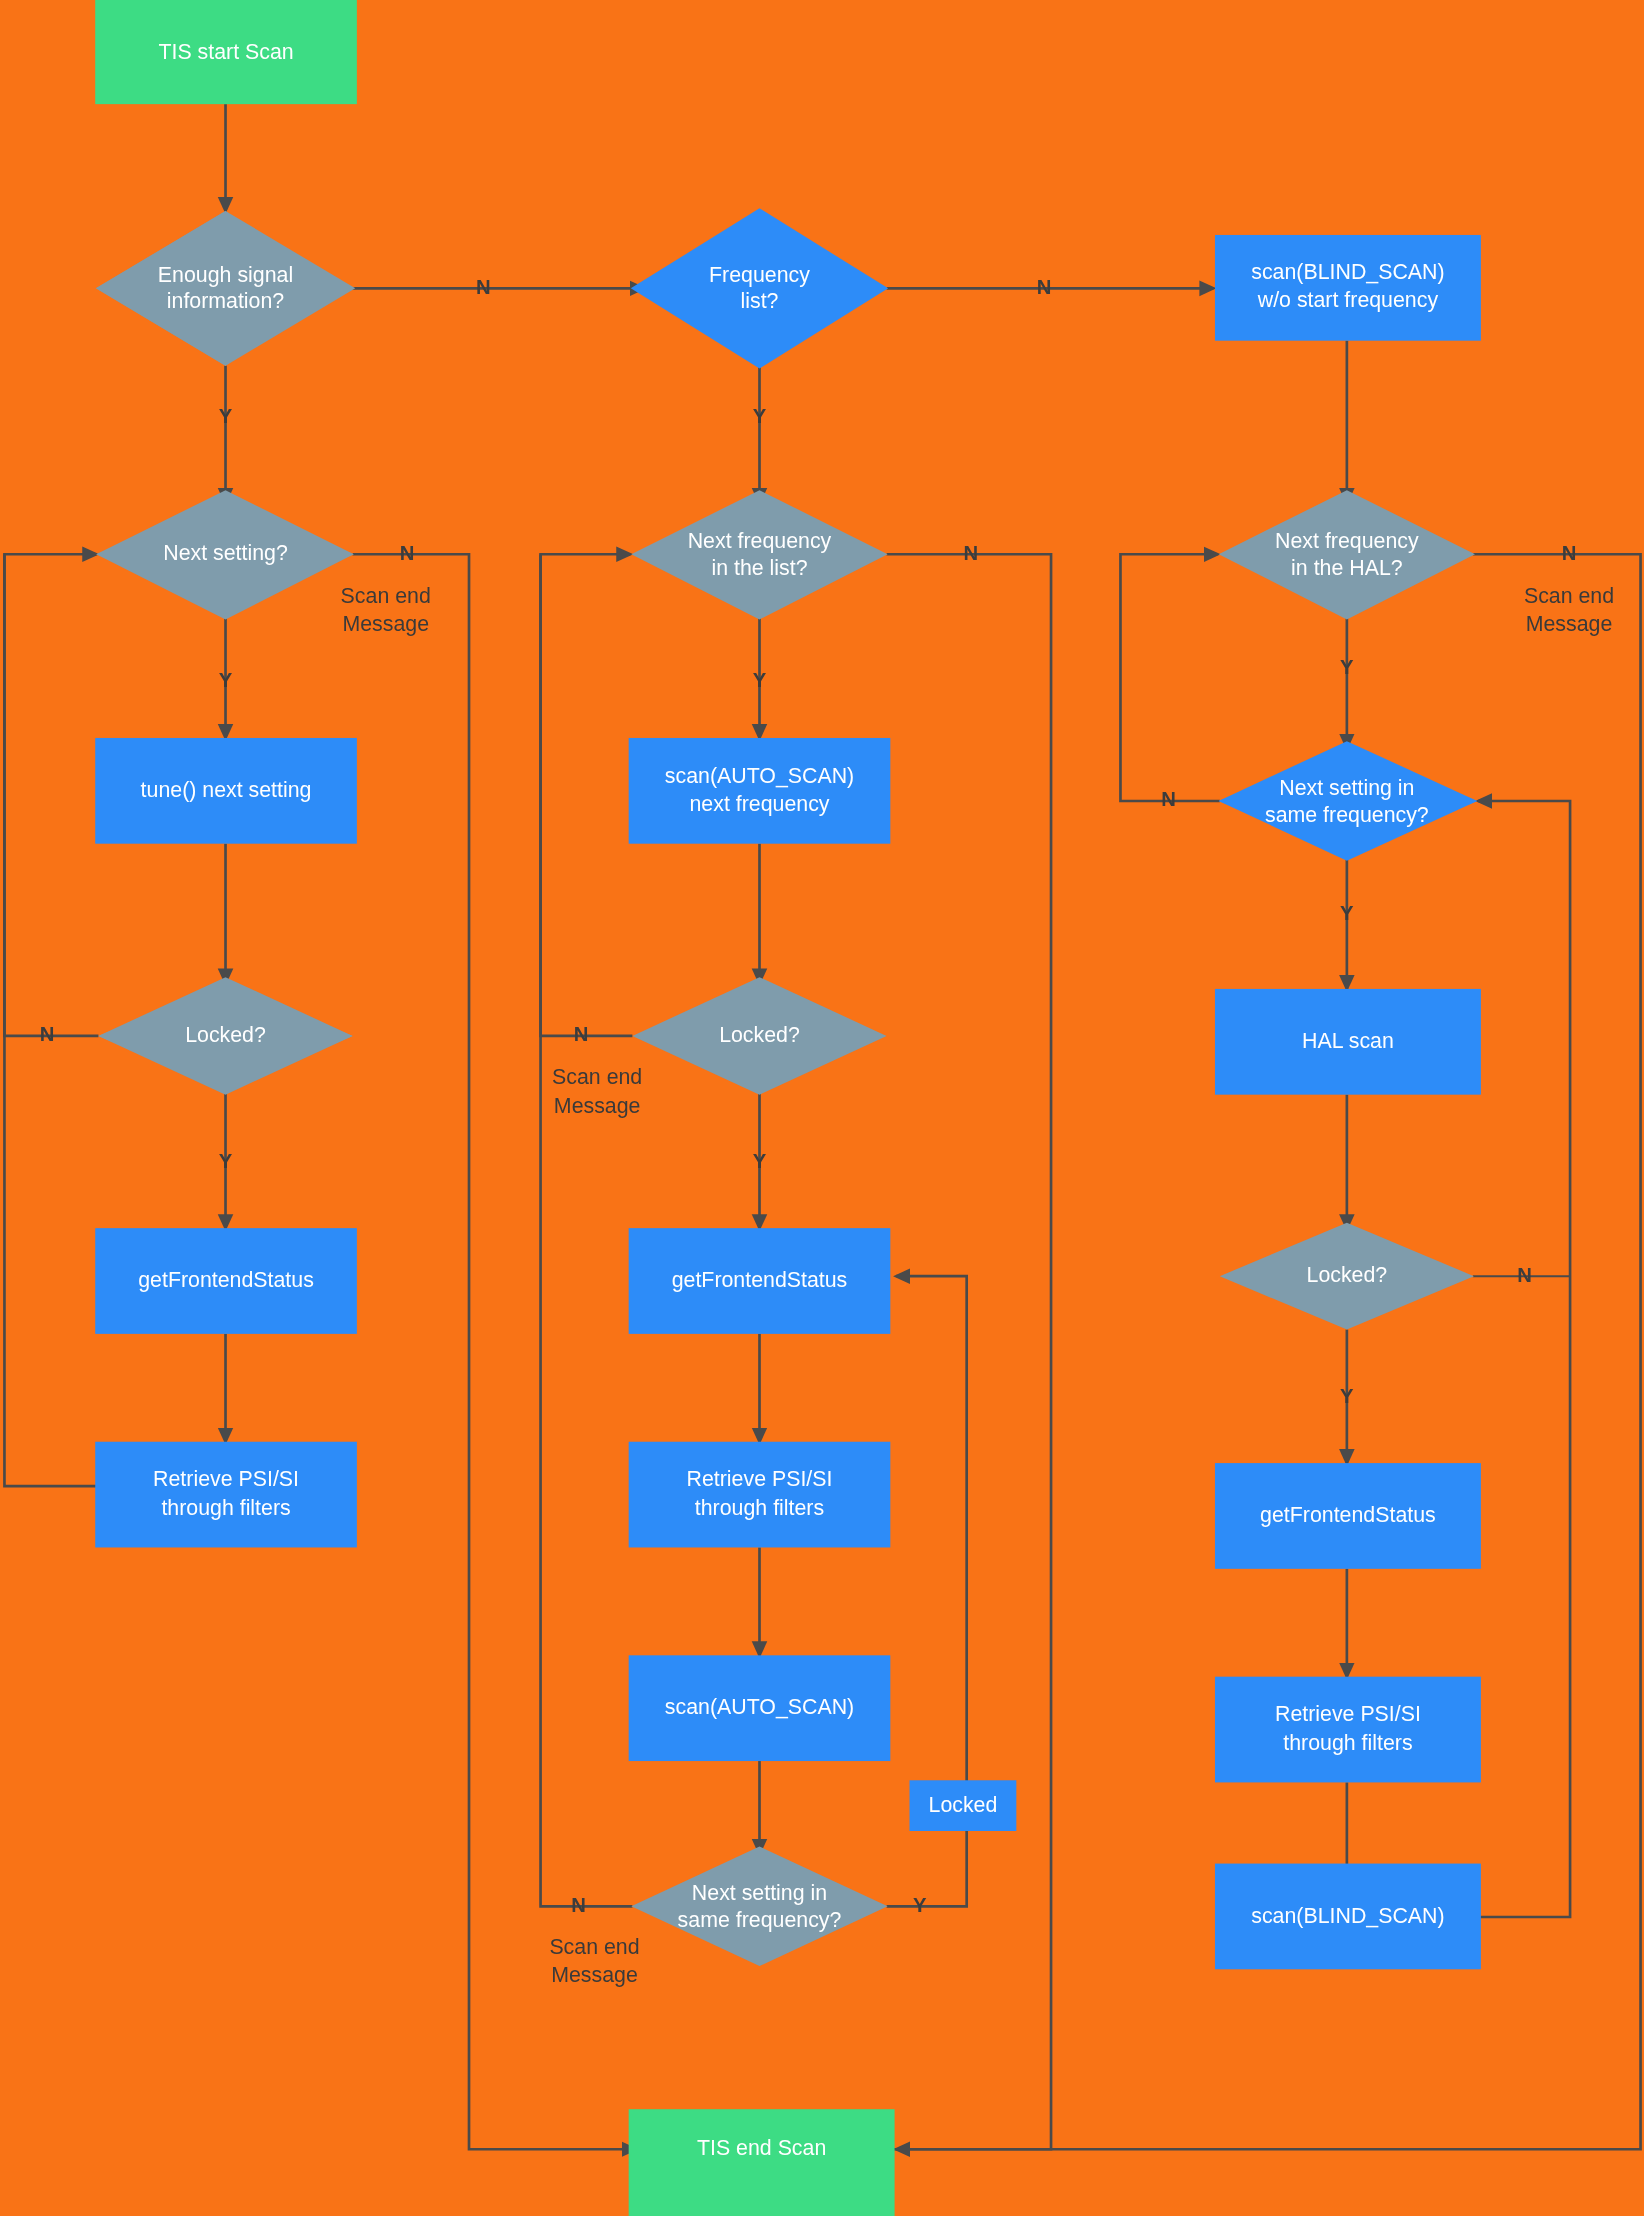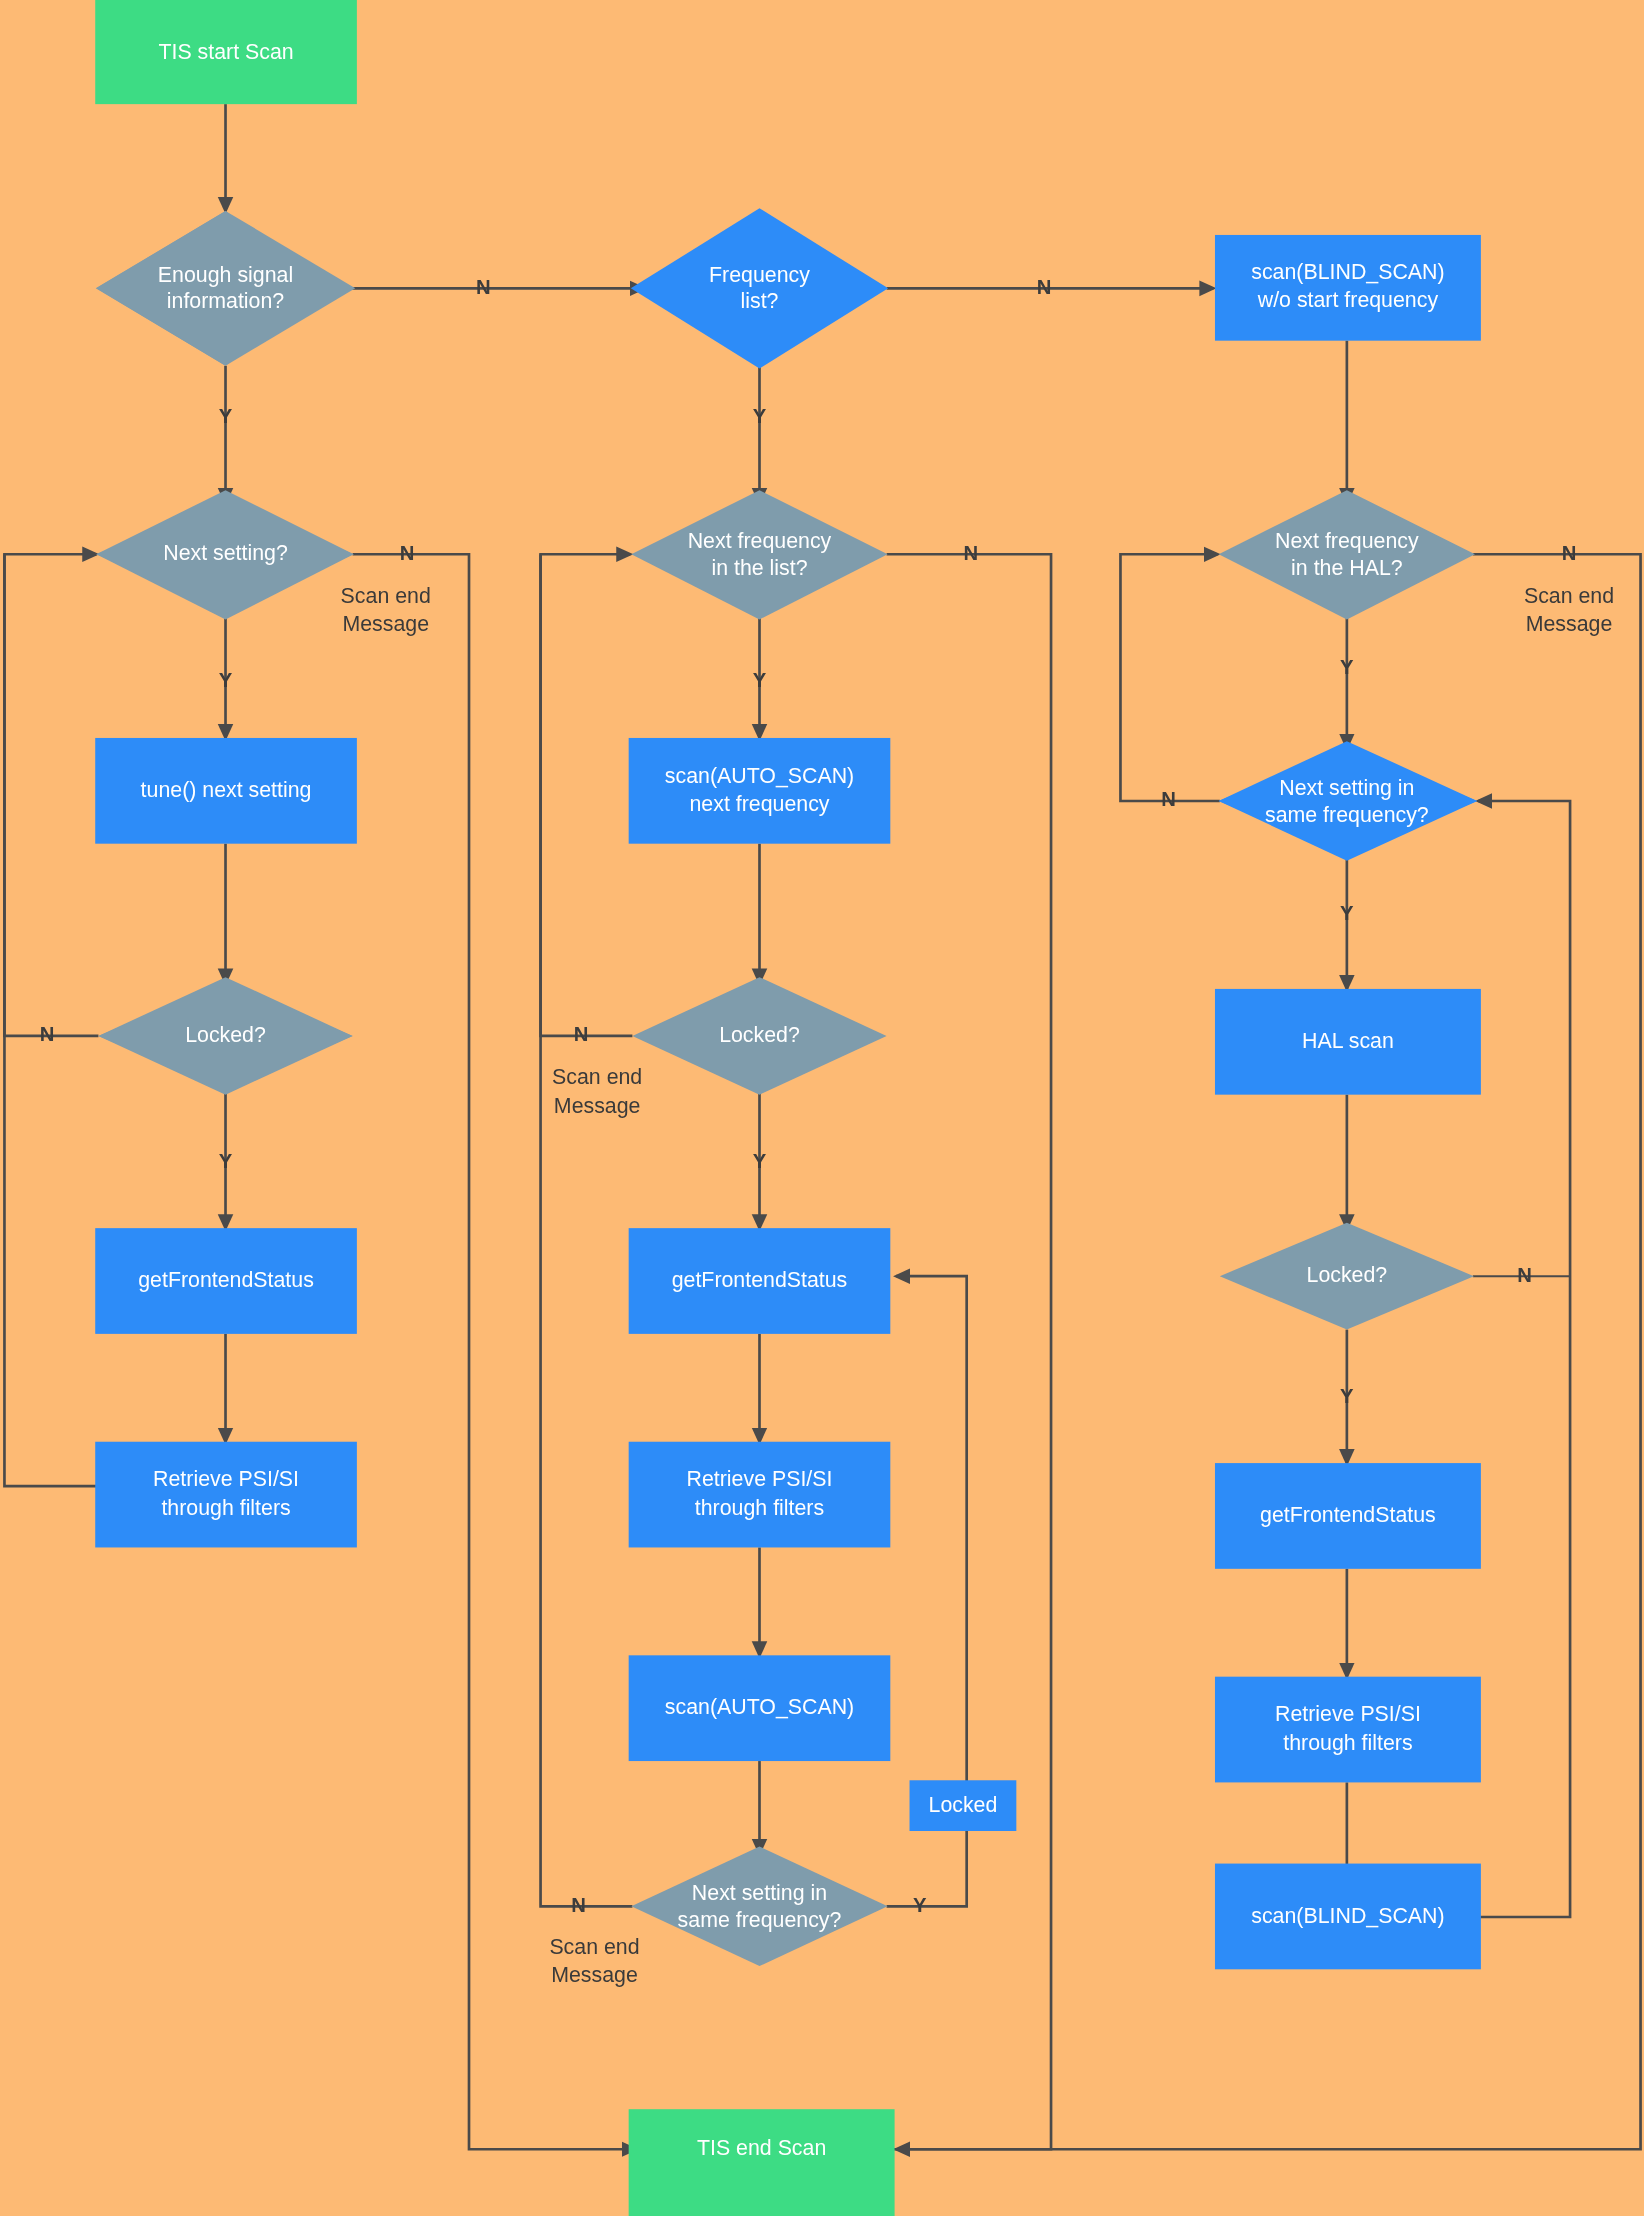--- a/index.html
+++ b/index.html
@@ -1,17 +1,17 @@
 <!DOCTYPE html>
 <html style="font-size:8.5px"><head>
 <meta charset="utf-8">
 <style>
   html,body{margin:0;padding:0;background:#000;}
   body{width:1645px;height:2216px;overflow:hidden;font-family:"Liberation Sans",sans-serif;}
-  #stage{position:relative;width:1645px;height:2216px;background:#fdba74;}
+  #stage{position:relative;width:1645px;height:2216px;background:#f97316;}
   svg{position:absolute;top:0;left:0;width:1645px;height:2216px;display:block;}
   .nodeLabel{fill:#ffffff;font-family:"Liberation Sans",sans-serif;font-size:40px;text-anchor:middle;dominant-baseline:middle;}
   .edgeLabel{fill:#3c3c3c;font-family:"Liberation Sans",sans-serif;font-size:38px;font-weight:bold;text-anchor:middle;dominant-baseline:middle;}
   .noteLabel{fill:#3a3a3a;font-family:"Liberation Sans",sans-serif;font-size:40px;text-anchor:middle;dominant-baseline:middle;}
   .lnk{stroke:#4a4a4a;stroke-width:5;fill:none;}
   .lnkthin{stroke:#4a4a4a;stroke-width:4;fill:none;}
 </style>
 </head>
 <body>
 

